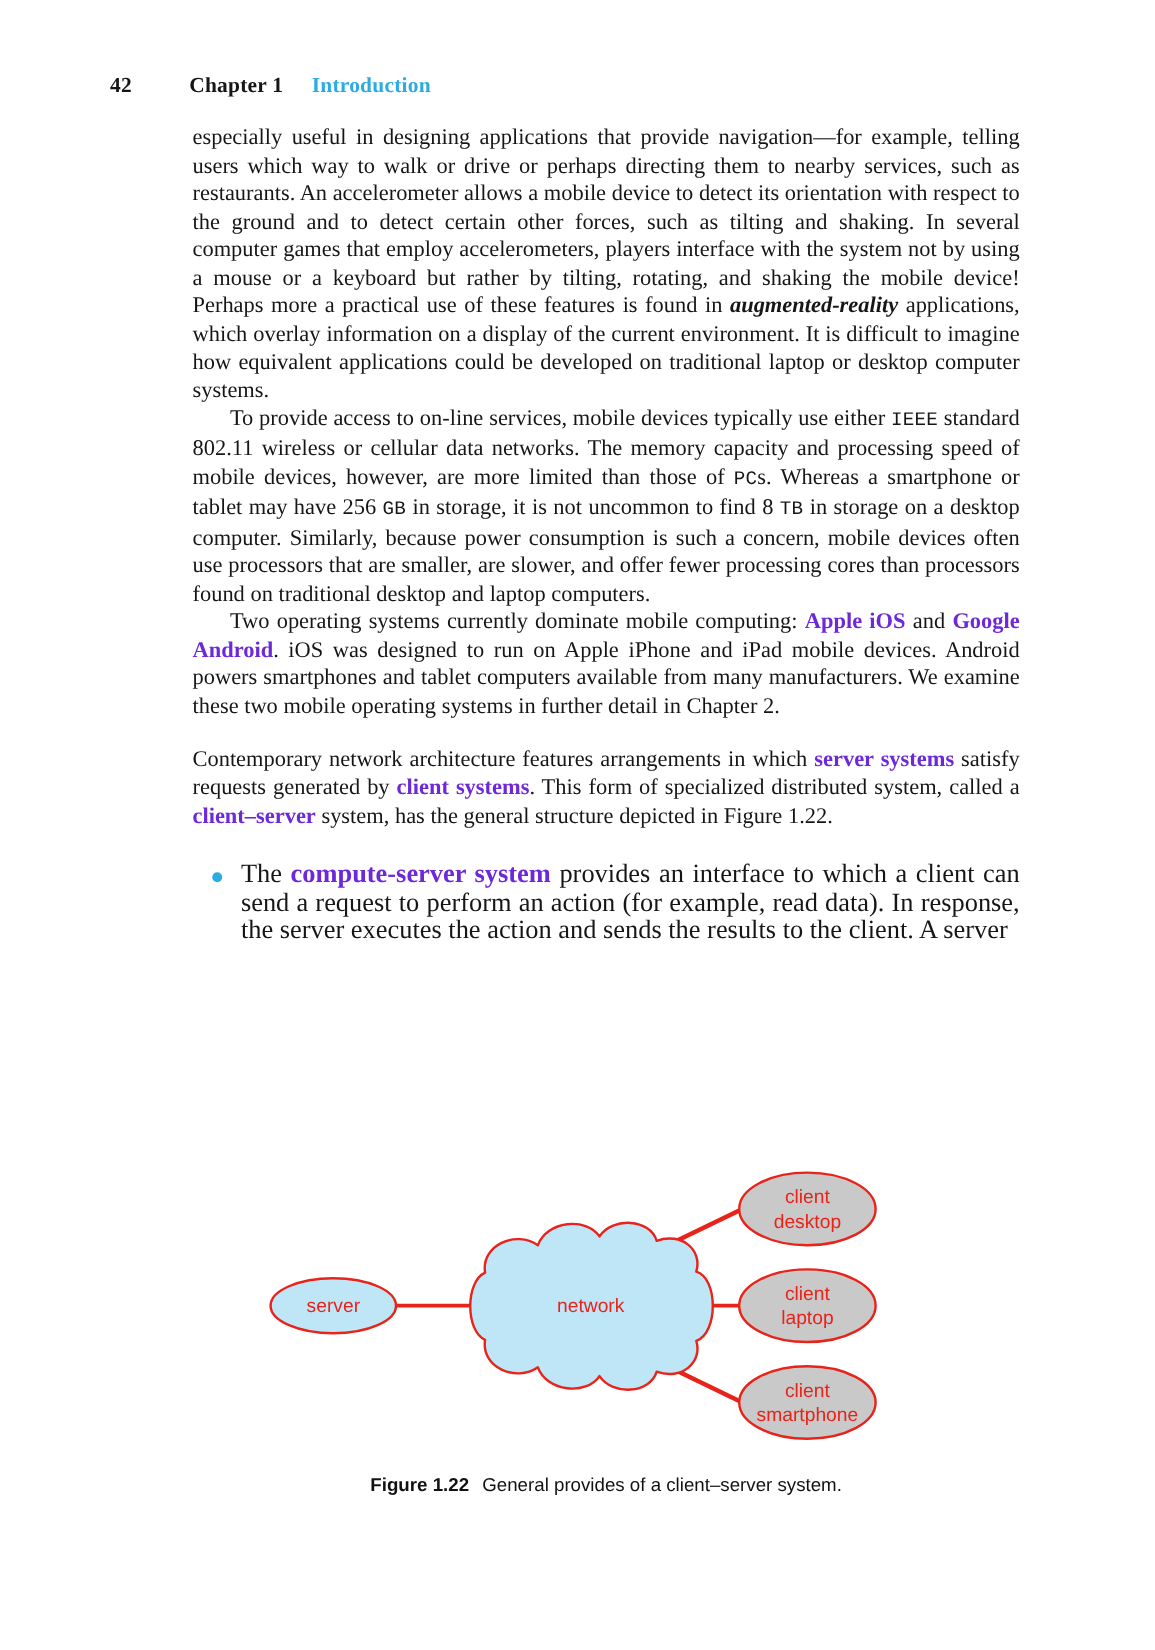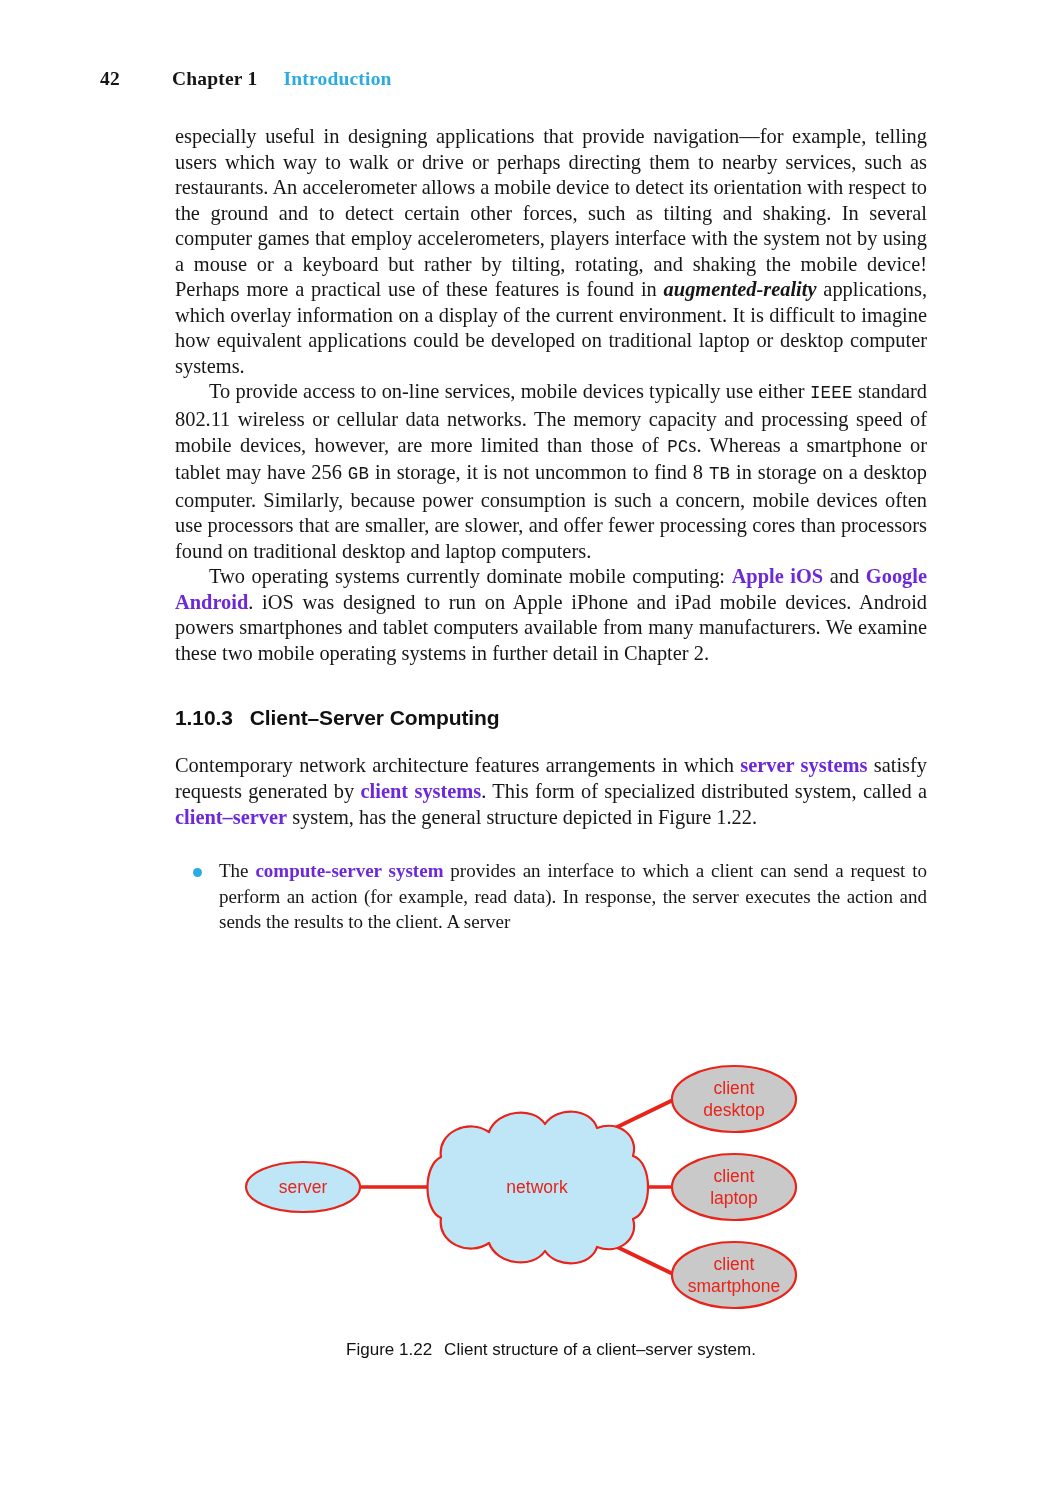--- a/index.html
+++ b/index.html
@@ -40,21 +40,21 @@
   .runhead .title {
     display: inline-block;
     margin-left: 26px;
     color: #2BABE2;
   }
 
   
   .col {
     position: absolute;
     left: 175px;
-    top: 124px;
+    top: 113px;
     width: 752px;
   }
 
   p.body {
     margin: 0;
     font-size: 20.4px;
     line-height: 25.55px;
     text-align: justify;
     text-justify: inter-word;
     -webkit-hyphens: none;
@@ -85,21 +85,21 @@
 
   
   ul.bullets {
     margin: 0;
     padding: 0;
     list-style: none;
   }
   ul.bullets li {
     position: relative;
     padding-left: 44px;
-    font-size: 19px;
+    font-size: 24px;
     line-height: 25.55px;
     text-align: justify;
   }
   ul.bullets li .dot {
     position: absolute;
     left: 18px;
     top: 10px;
     width: 9px;
     height: 9px;
     border-radius: 50%;
@@ -119,21 +119,21 @@
     position: absolute;
     left: 175px;
     top: 1340px;
     width: 752px;
     text-align: center;
     font-family: "Liberation Sans", "DejaVu Sans", sans-serif;
     font-size: 17px;
     color: #111111;
     white-space: nowrap;
   }
-  .caption .cap-label { font-weight: normal; margin-right: 12px; }
+  .caption .cap-label { font-weight: bold; margin-right: 12px; }
 
   .nodetext {
     font-family: "Liberation Sans", "DejaVu Sans", sans-serif;
     font-size: 17.5px;
     fill: #E8231A;
   }
 </style>
 </head>
 <body>
 
@@ -144,21 +144,20 @@
   </div>
 
   <div class="col">
 
     <p class="body"><span>especially useful in designing applications that provide navigation—for example, telling users which way to walk or drive or perhaps directing them to nearby services, such as restaurants. An accelerometer allows a mobile device to detect its orientation with respect to the ground and to detect certain other forces, such as tilting and shaking. In several computer games that employ accelerometers, players interface with the system not by using a mouse or a keyboard but rather by tilting, rotating, and shaking the mobile device! Perhaps more a practical use of these features is found in </span><span class="bolditalic">augmented-reality</span><span> applications, which overlay information on a display of the current environment. It is difficult to imagine how equivalent applications could be developed on traditional laptop or desktop computer systems.</span></p>
 
     <p class="body indent"><span>To provide access to on-line services, mobile devices typically use either </span><span class="sc">IEEE</span><span> standard 802.11 wireless or cellular data networks. The memory capacity and processing speed of mobile devices, however, are more limited than those of </span><span class="sc">PC</span><span>s. Whereas a smartphone or tablet may have 256 </span><span class="sc">GB</span><span> in storage, it is not uncommon to find 8 </span><span class="sc">TB</span><span> in storage on a desktop computer. Similarly, because power consumption is such a concern, mobile devices often use processors that are smaller, are slower, and offer fewer processing cores than processors found on traditional desktop and laptop computers.</span></p>
 
     <p class="body indent"><span>Two operating systems currently dominate mobile computing: </span><span class="bluebold">Apple iOS</span><span> and </span><span class="bluebold">Google Android</span><span>. iOS was designed to run on Apple iPhone and iPad mobile devices. Android powers smartphones and tablet computers available from many manufacturers. We examine these two mobile operating systems in further detail in Chapter 2.</span></p>
 
-    <h3 class="sec" style="margin-top:40px;"><span class="num">1.10.3</span><span>Client–Server Computing</span></h3>
 
     <p class="body" style="margin-top:23px;"><span>Contemporary network architecture features arrangements in which </span><span class="bluebold">server systems</span><span> satisfy requests generated by </span><span class="bluebold">client systems</span><span>. This form of specialized distributed system, called a </span><span class="bluebold">client–server</span><span> system, has the general structure depicted in Figure 1.22.</span></p>
 
 
     <ul class="bullets" style="margin-top:28px;">
       <li>
         <span class="dot"></span><span>The </span><span class="bluebold">compute-server system</span><span> provides an interface to which a client can send a request to perform an action (for example, read data). In response, the server executes the action and sends the results to the client. A server</span>
       </li>
     </ul>
 
@@ -209,16 +208,16 @@
       <g>
         <ellipse cx="493" cy="213" rx="62" ry="33" fill="#C9C9C9" stroke="#E8231A" stroke-width="2.2"></ellipse>
         <text class="nodetext" x="493" y="208" text-anchor="middle">client</text>
         <text class="nodetext" x="493" y="230" text-anchor="middle">smartphone</text>
       </g>
 
     </svg>
   </div>
 
   <div class="caption">
-    <span class="cap-label">Figure 1.22</span><span>Client structure of a client–server system.</span>
+    <span class="cap-label">Figure 1.22</span><span>General provides of a client–server system.</span>
   </div>
 
 </div>
 
 </body></html>

